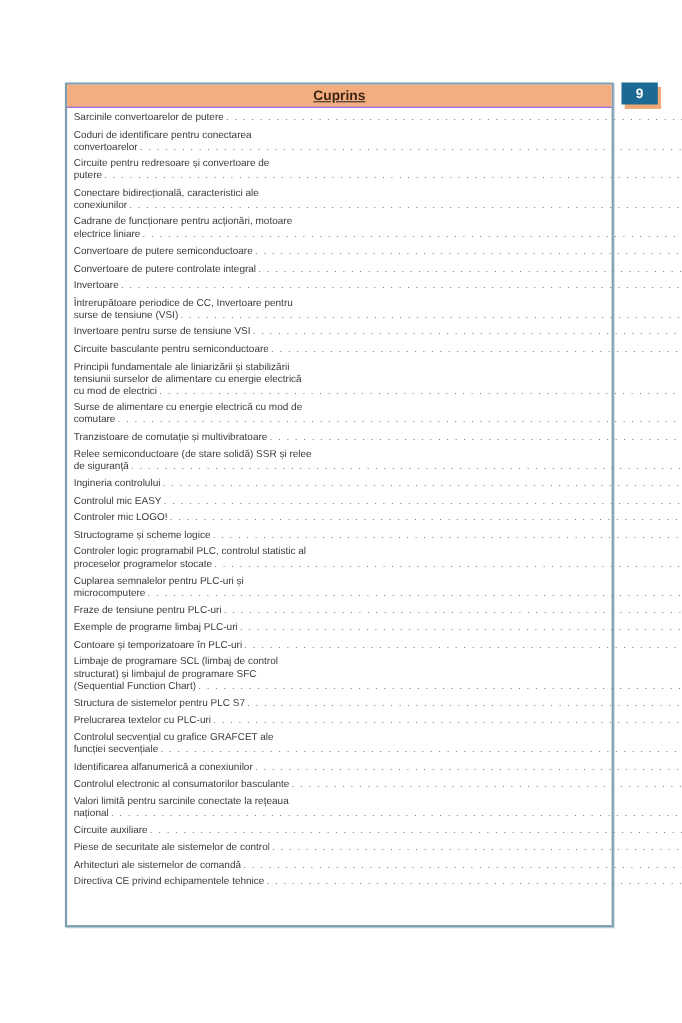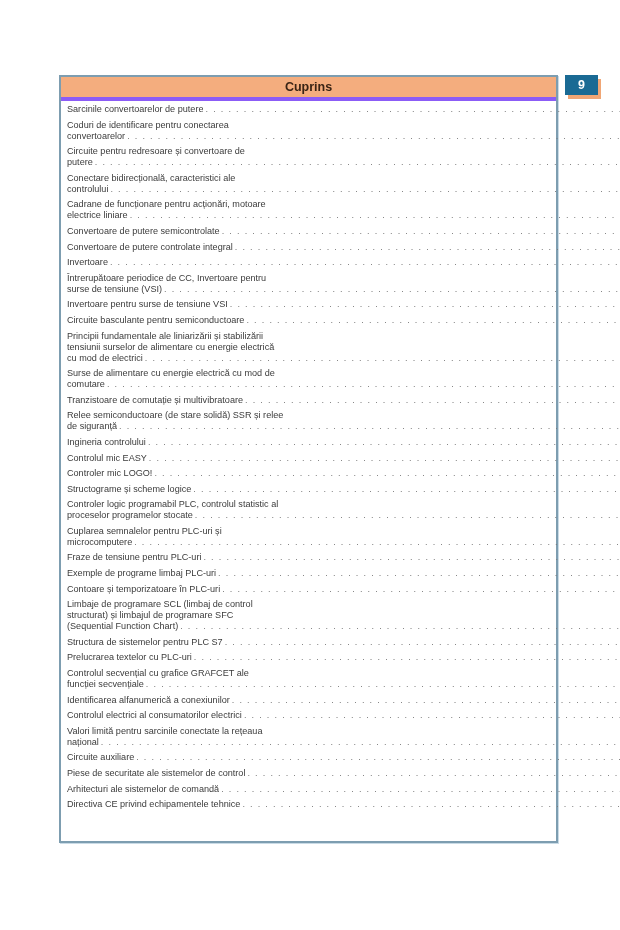--- a/index.html
+++ b/index.html
@@ -7,22 +7,22 @@
     width: 620px; height: 930px; background: #ffffff; position: relative;
     font-family: "Liberation Sans", sans-serif; color: #333;
     overflow: hidden;
   }
   .frame {
     position: absolute; left: 59px; top: 75px; width: 499px; height: 768px;
     border: 2px solid #7d9db0; box-sizing: border-box;
     box-shadow: 1px 1px 0 #c9dbe6;
   }
   .header {
-    height: 20px; background: #f4ad7e; border-bottom: 4px solid #8b5cf6;
-    display: flex; align-items: center; justify-content: center;
+    height: 20px; background: #f4ad7e; border-bottom: 1px solid #8b5cf6;
+    display: flex; align-items: center; justify-content: center; text-decoration: underline;
   }
   .header-title {
     font-weight: bold; font-size: 12.5px; color: #3a2415;
   }
   .cols {
     display: flex; padding: 3px 6px 0 6px; gap: 8px;
   }
   .col { flex: 1; }
   .col.left { padding-right: 2px; }
   .entry {
@@ -79,34 +79,34 @@
         <div class="entry">
           <span class="head">Circuite pentru redresoare și convertoare de</span>
           <div class="row">
             <span class="last">putere</span>
             <span class="dots"></span>
           </div>
         </div>
         <div class="entry">
           <span class="head">Conectare bidirecțională, caracteristici ale</span>
           <div class="row">
-            <span class="last">controlului</span>
+            <span class="last">conexiunilor</span>
             <span class="dots"></span>
           </div>
         </div>
         <div class="entry">
           <span class="head">Cadrane de funcționare pentru acționări, motoare</span>
           <div class="row">
             <span class="last">electrice liniare</span>
             <span class="dots"></span>
           </div>
         </div>
         <div class="entry">
           <div class="row">
-            <span class="last">Convertoare de putere semicontrolate</span>
+            <span class="last">Convertoare de putere semiconductoare</span>
             <span class="dots"></span>
           </div>
         </div>
         <div class="entry">
           <div class="row">
             <span class="last">Convertoare de putere controlate integral</span>
             <span class="dots"></span>
           </div>
         </div>
         <div class="entry">
@@ -246,21 +246,21 @@
           </div>
         </div>
         <div class="entry">
           <div class="row">
             <span class="last">Identificarea alfanumerică a conexiunilor</span>
             <span class="dots"></span>
           </div>
         </div>
         <div class="entry">
           <div class="row">
-            <span class="last">Controlul electrici al consumatorilor electrici</span>
+            <span class="last">Controlul electronic al consumatorilor basculante</span>
             <span class="dots"></span>
           </div>
         </div>
         <div class="entry">
           <span class="head">Valori limită pentru sarcinile conectate la rețeaua</span>
           <div class="row">
             <span class="last">național</span>
             <span class="dots"></span>
           </div>
         </div>

